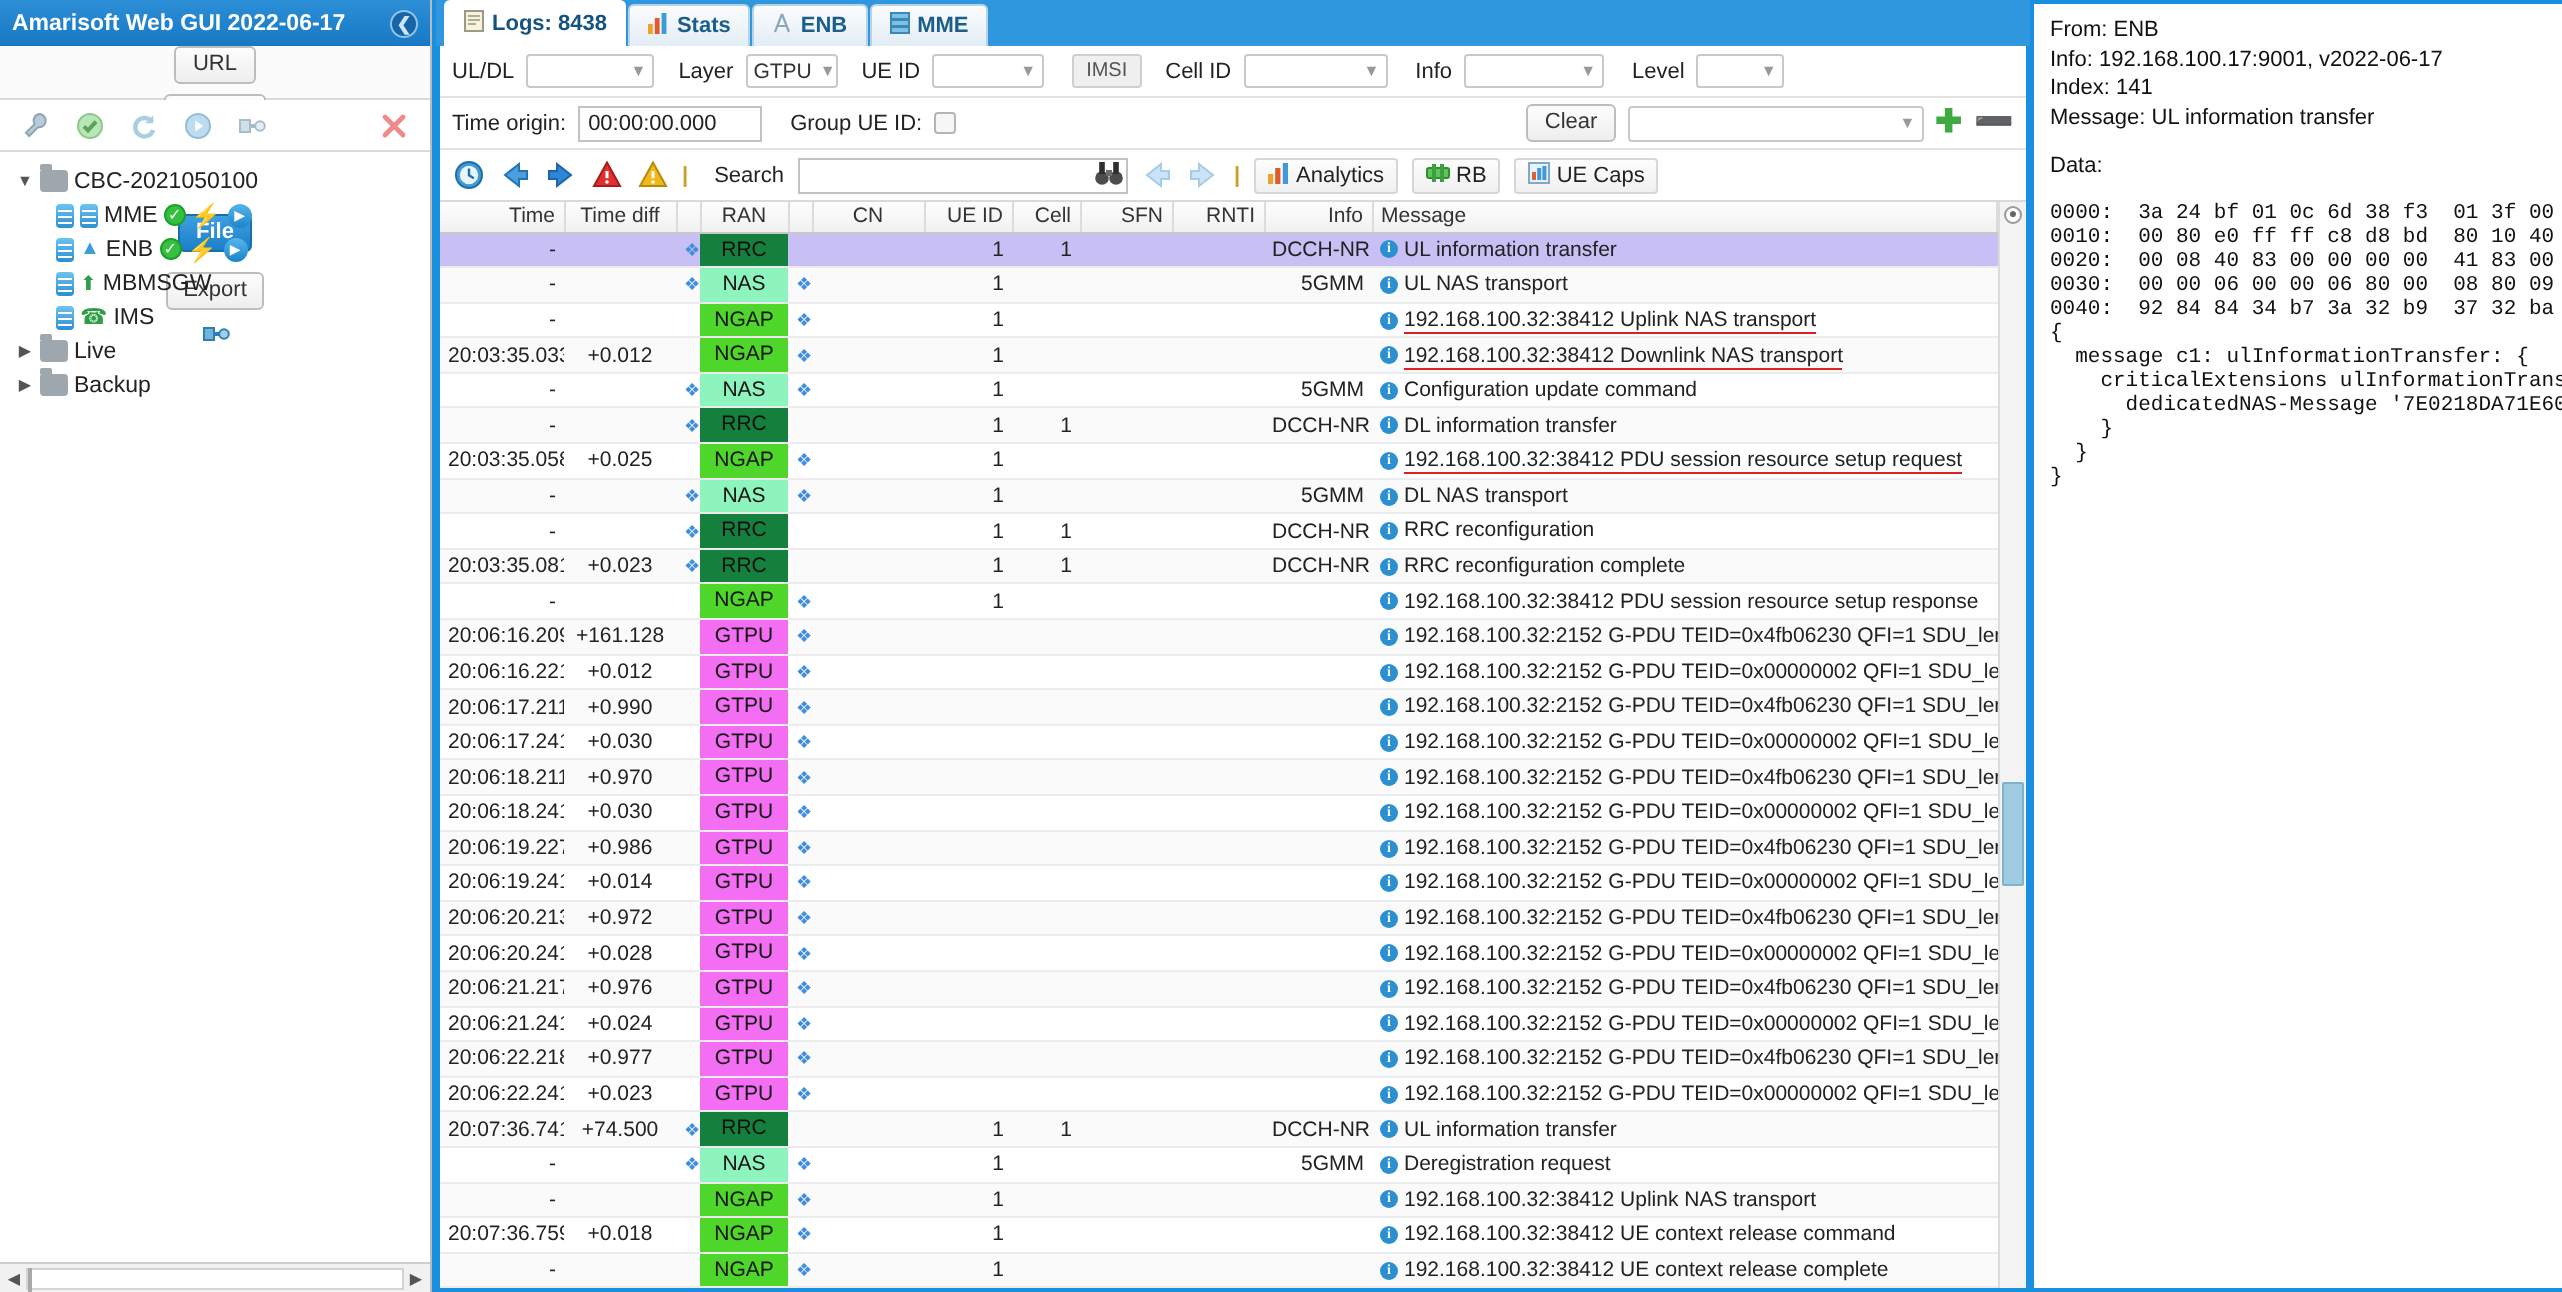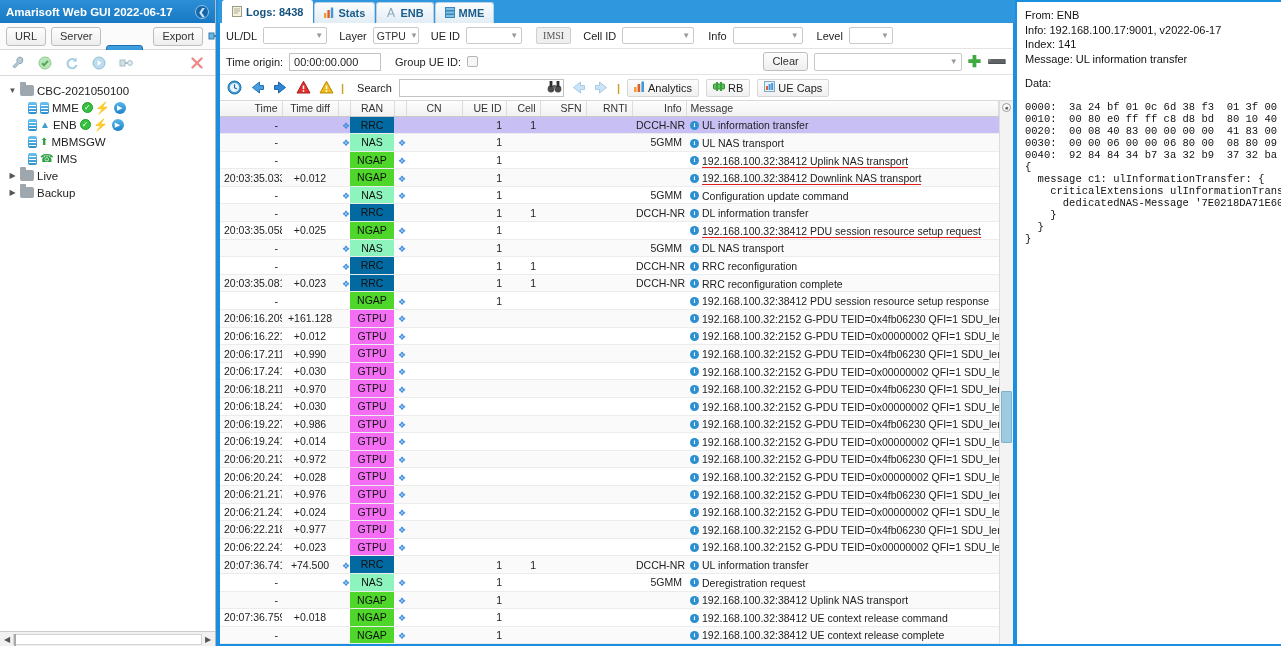--- a/index.html
+++ b/index.html
@@ -18,21 +18,21 @@
              display: flex; flex-direction: column; border-right: 1px solid #b9b9b9; }
   .sb-title { height: 23px; background: linear-gradient(#2c8fd6,#1878c4);
               color: #fff; font-weight: bold; font-size: 11.5px;
               display: flex; align-items: center; padding: 0 6px; }
   .sb-title .t { flex: 1; }
   .collapse-ic { width: 14px; height: 14px; border-radius: 50%;
                  background: #1565a8; color: #cfe6f7; font-size: 9px;
                  display: flex; align-items: center; justify-content: center;
                  border: 1px solid #8fc4e8; }
   .sb-row1 { height: 27px; display: flex; align-items: center; gap: 5px;
-             padding: 0 6px; background: #fbfbfb; border-bottom: 1px solid #dadada; }
+             padding: 0 6px; background: #fbfbfb; border-bottom: 1px solid #dadada; flex-direction: column; }
   .btn { border: 1px solid #bdbdbd; background: linear-gradient(#fdfdfd,#eeeeee);
          border-radius: 3px; padding: 2px 8px; font-size: 11px; color: #333;
          cursor: pointer; line-height: 13px; }
   .btn.active { background: linear-gradient(#3fa0e0,#1a7fc9); color:#fff;
                 border-color:#1a6fae; font-weight:bold;margin-top:36px; }
   .spacer { flex: 1; }
   .icon-btn { width: 18px; height: 18px; display: inline-flex;
               align-items: center; justify-content: center; }
   .sb-row2 { height: 26px; display: flex; align-items: center; gap: 9px;
              padding: 0 9px; background:#fff; border-bottom: 1px solid #dadada; }
@@ -83,21 +83,21 @@
   .filters { height: 26px; display:flex; align-items:center; gap:6px;
              padding: 0 6px; border-bottom:1px solid #e3e3e3; }
   .flabel { font-size:11px; color:#222; }
   .sel-box { height:17px; border:1px solid #c9c9c9; background:#fff;
              border-radius:2px; display:inline-flex; align-items:center;
              justify-content:space-between; padding:0 3px; font-size:10.5px; color:#333; }
   .sel-box .cv { padding-right:4px; }
   .caretd { color:#999; font-size:8px; }
   .imsibtn { height:17px; border:1px solid #cfcfcf; background:#efefef;
              border-radius:2px; font-size:10px; color:#555; padding:0 6px;
-             display:inline-flex; align-items:center; cursor:pointer;font-family:Liberation Serif, serif; }
+             display:inline-flex; align-items:center; cursor:pointer; }
 
   .row2 { height: 26px; display:flex; align-items:center; gap:6px;
           padding: 0 6px; border-bottom:1px solid #e3e3e3; }
   .txt-in { height:18px; border:1px solid #c2c2c2; background:#fff;
             font-size:11px; padding: 0 4px; color:#222; }
   .chk { width:11px; height:11px; border:1px solid #b5b5b5; background:#f6f6f6;
          display:inline-block; border-radius:2px; }
   .plusbtn { color:#3faa42; font-size:16px; font-weight:bold; line-height:14px; cursor:pointer;}
   .minusbtn{ color:#f0bdbd; font-size:16px; font-weight:bold; line-height:14px;}
 
@@ -129,21 +129,21 @@
   .c-adir2  { width: 12px; text-align:center; }
   .c-cn     { width: 56px; text-align:center; }
   .c-ueid   { width: 44px; text-align:right; }
   .c-cell   { width: 34px; text-align:right; }
   .c-sfn    { width: 46px; text-align:right; }
   .c-rnti   { width: 46px; text-align:right; }
   .c-info   { width: 54px; text-align:right; }
   .c-msg    { width: auto; text-align:left; }
   .ranbadge { display:block; height:16.6px; line-height:16.6px; font-size:10.5px;
               color:#111; text-align:center; }
-  .ran-RRC  { background:#0369a1; }
+  .ran-RRC  { background:#15803d; }
   .ran-NAS  { background:#8ef4bd; }
   .ran-NGAP { background:#4ed62b; }
   .ran-GTPU { background:#f46ef4; }
   .arr { color:#3f8ede; font-size:9px; }
   .infoic { display:inline-block; width:9px; height:9px; border-radius:50%;
             background:#2b8fd0; color:#fff; font-size:7px; line-height:9px;
             text-align:center; font-weight:bold; margin-right:3px;
             vertical-align:middle; font-family:"Liberation Serif", serif;}
   .msgtext { vertical-align: middle; }
   .ul-red { border-bottom: 1.5px solid #e02020; padding-bottom:0px; }

